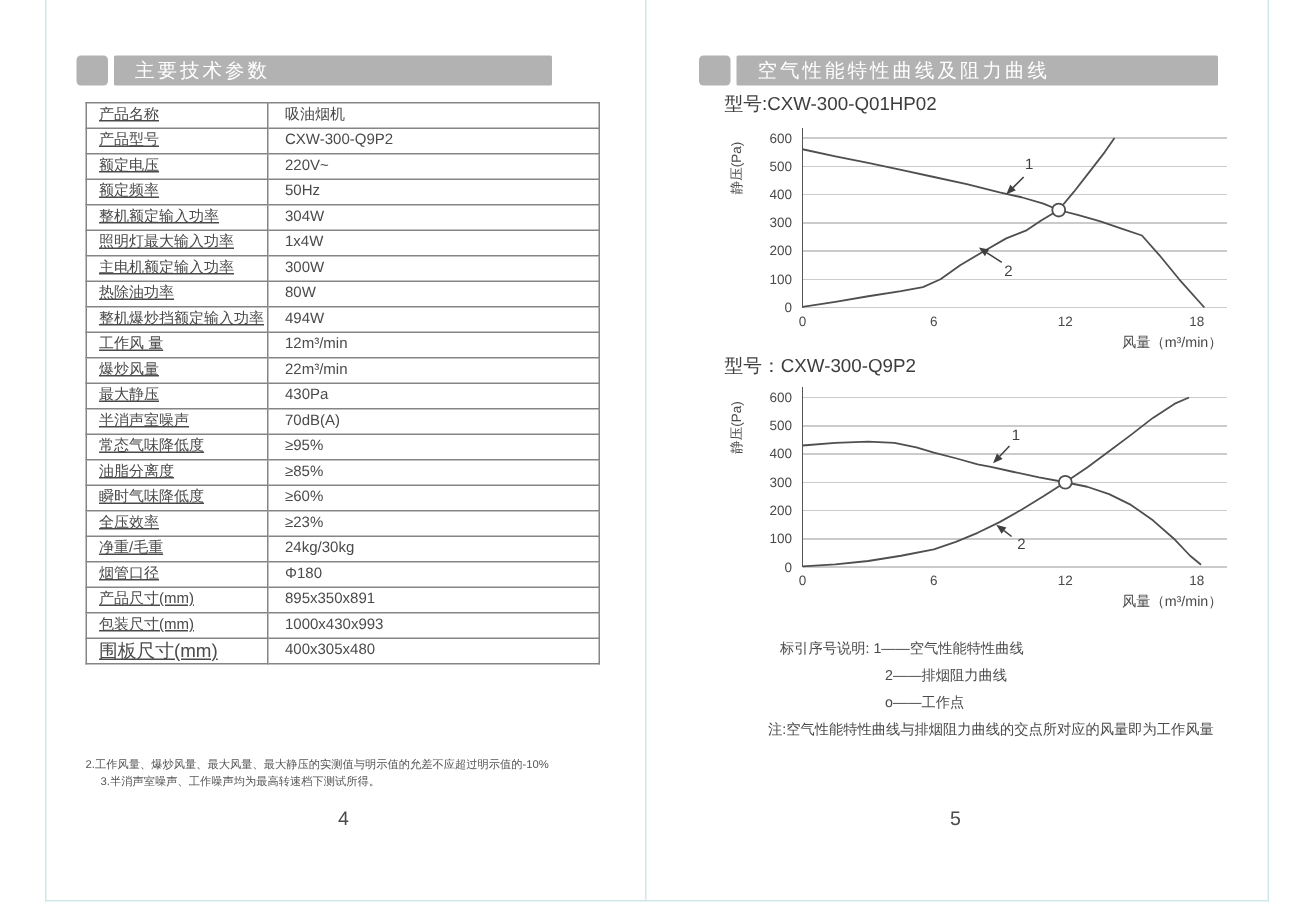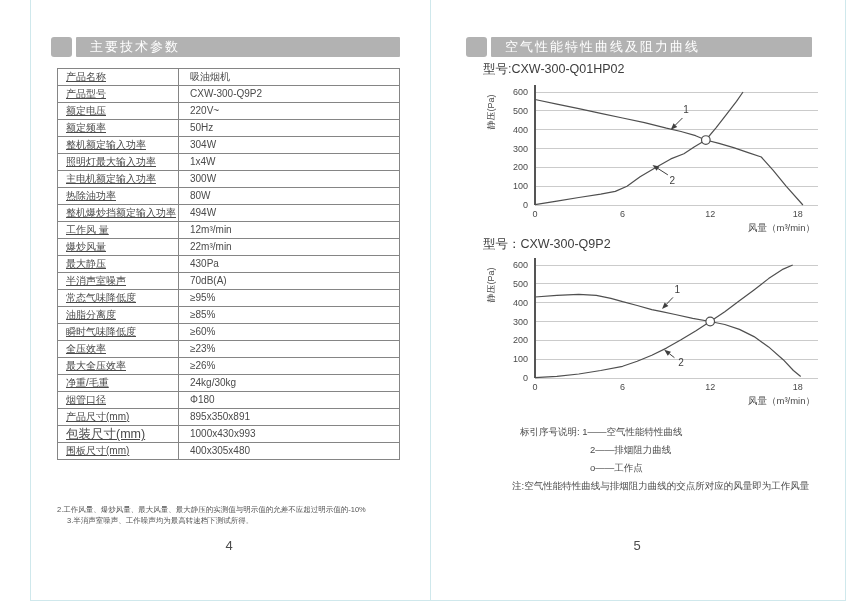--- a/index.html
+++ b/index.html
@@ -40,21 +40,21 @@
 
 <div class="canvas">
 
   <div class="vline" style="left:30px"></div>
   <div class="vline" style="left:430px"></div>
   <div class="vline" style="left:845px"></div>
   <div class="hline"></div>
 
   <div>
     <div class="hdr-square" style="left:51px;top:37px"></div>
-    <div class="hdr-bar" style="left:76px;top:37px;width:324px">
+    <div class="hdr-bar" style="left:76px;top:37px;width:292px">
       <span>主要技术参数</span>
     </div>
 
     <table class="spec-table">
       <tbody id="spec-tbody">
           <tr>
             <td class="k">产品名称</td>
             <td class="v">吸油烟机</td>
           </tr>
           <tr>
@@ -113,24 +113,20 @@
             <td class="k">油脂分离度</td>
             <td class="v">≥85%</td>
           </tr>
           <tr>
             <td class="k">瞬时气味降低度</td>
             <td class="v">≥60%</td>
           </tr>
           <tr>
             <td class="k">全压效率</td>
             <td class="v">≥23%</td>
-          </tr>
-          <tr>
-            <td class="k">最大全压效率</td>
-            <td class="v">≥26%</td>
           </tr>
           <tr>
             <td class="k">净重/毛重</td>
             <td class="v">24kg/30kg</td>
           </tr>
           <tr>
             <td class="k">烟管口径</td>
             <td class="v">Φ180</td>
           </tr>
           <tr>

